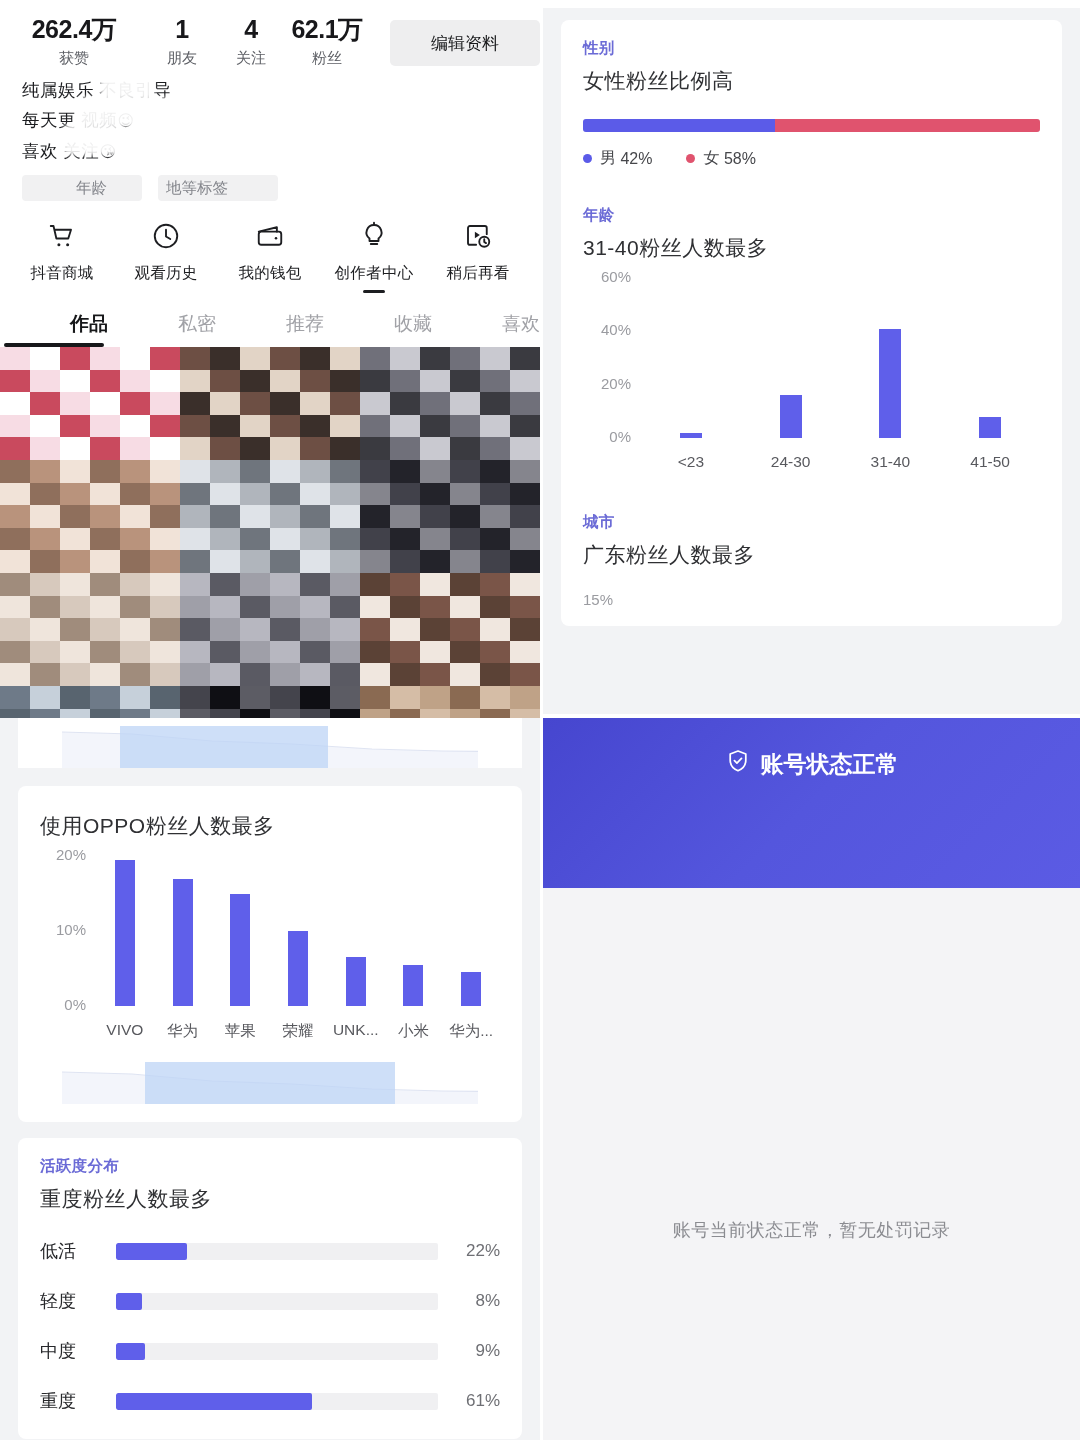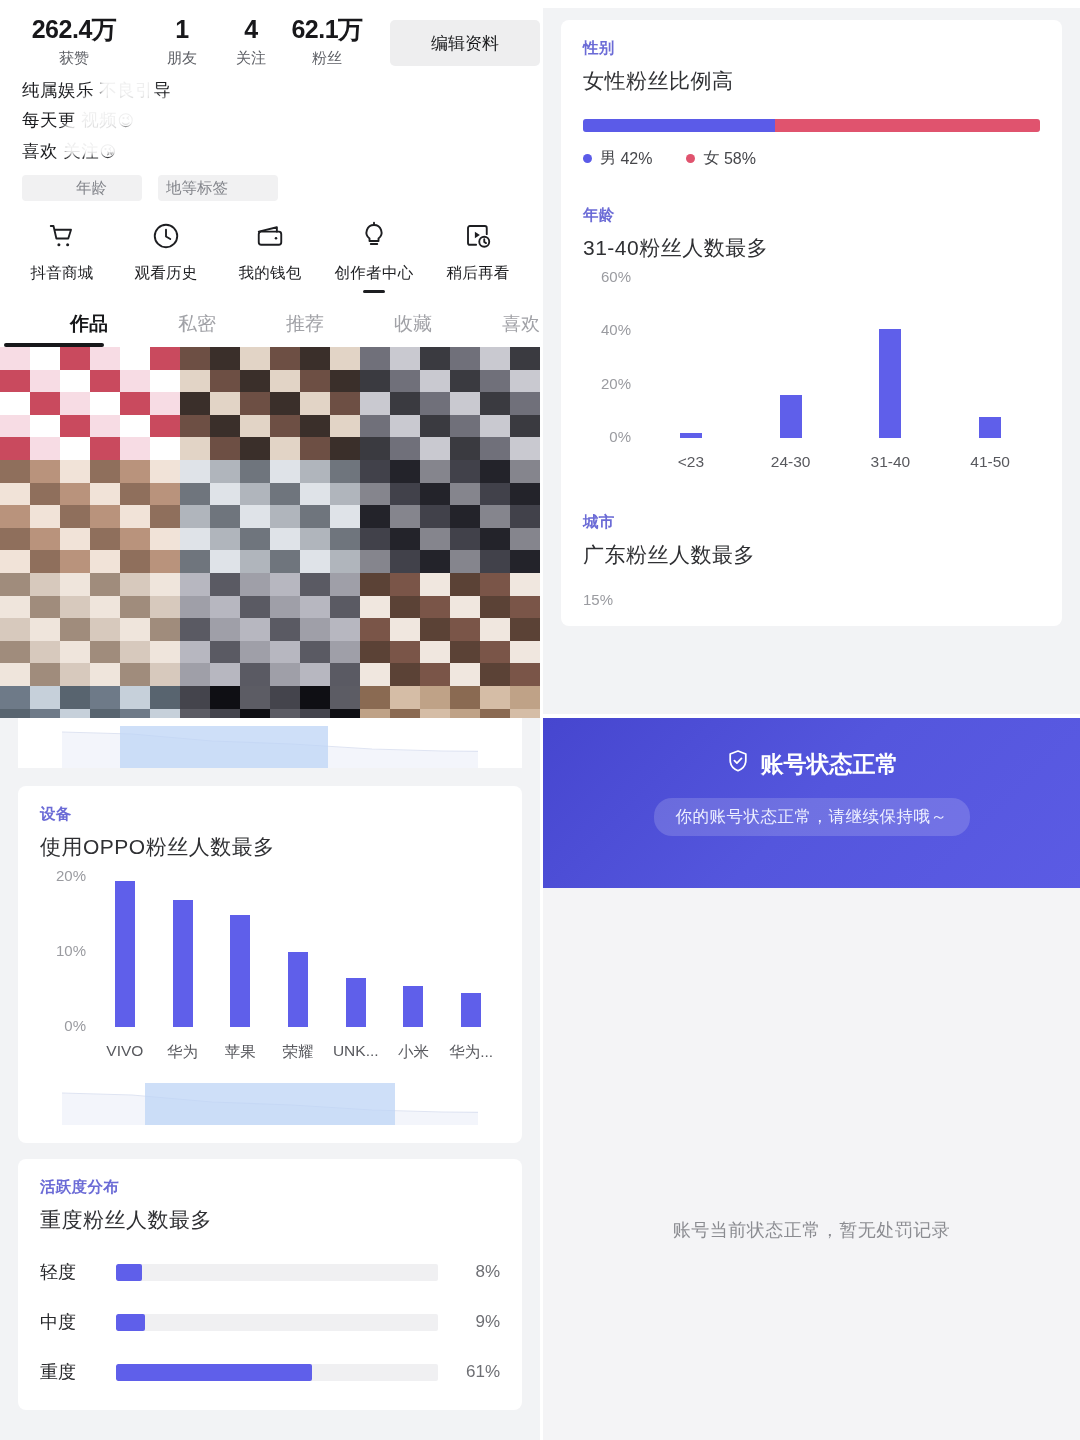--- a/index.html
+++ b/index.html
@@ -665,21 +665,20 @@
     <div class="dz" id="dz-top">
         <svg width="460" height="42" viewBox="0 0 460 42" preserveAspectRatio="none">
           <path d="M0 6 L70 8 L150 15 L230 18 L310 23 L380 25 L460 26 L460 42 L0 42 Z" fill="#f3f5fb"></path>
           <path d="M0 6 L70 8 L150 15 L230 18 L310 23 L380 25 L460 26" fill="none" stroke="#dfe4f2" stroke-width="1.2"></path>
         </svg>
         <div class="win" style="left: 14%; width: 50%;"></div>
       </div>
   </div>
 
   <div class="card" style="margin-top:18px;padding-bottom:18px;">
-    <div class="sec-label">设备</div>
     <div class="sec-title">使用OPPO粉丝人数最多</div>
     <div class="chart" id="device-chart" style="height:200px;">
         <div class="ylab" style="left: 0px; width: 46px; top: 140px;">0%</div>
         <div class="ylab" style="left: 0px; width: 46px; top: 65px;">10%</div>
         <div class="ylab" style="left: 0px; width: 46px; top: -10px;">20%</div>
         <div class="bars" style="left: 56px; width: calc(100% - 56px); height: 150px; bottom: auto; top: 0px;">
           <div class="bcol" style="position: relative;">
             <div class="bfill" style="height: 146.25px; background: rgb(95, 95, 234); width: 20px;"></div>
             <div class="xlab" style="position: absolute; top: 156px;">VIVO</div>
           </div>
@@ -715,20 +714,27 @@
           <path d="M0 10 L70 12 L150 19 L230 22 L310 27 L380 29 L460 30" fill="none" stroke="#dfe4f2" stroke-width="1.2"></path>
         </svg>
         <div class="win" style="left: 20%; width: 60%;"></div>
       </div>
   </div>
 
   <div class="card" style="margin-top:16px;padding-bottom:26px;">
     <div class="sec-label">活跃度分布</div>
     <div class="sec-title">重度粉丝人数最多</div>
     <div id="activity-rows">
+        <div class="act-row">
+          <div class="act-name">低活</div>
+          <div class="act-track">
+            <div class="act-fill" style="width: 22%;"></div>
+          </div>
+          <div class="act-val">22%</div>
+        </div>
         <div class="act-row">
           <div class="act-name">轻度</div>
           <div class="act-track">
             <div class="act-fill" style="width: 8%;"></div>
           </div>
           <div class="act-val">8%</div>
         </div>
         <div class="act-row">
           <div class="act-name">中度</div>
           <div class="act-track">
@@ -751,16 +757,15 @@
   <div class="acct-banner">
     <div class="acct-title">
       <span>
         <svg width="26" height="26" viewBox="0 0 24 24" fill="none" stroke="#ffffff" stroke-width="1.6" stroke-linecap="round" stroke-linejoin="round">
           <path d="M12 2.8 4.8 5.6v5.6c0 4.6 3 8.1 7.2 9.8 4.2-1.7 7.2-5.2 7.2-9.8V5.6z"></path>
           <path d="M8.7 11.6l2.3 2.3 4.2-4.3"></path>
         </svg>
       </span>
       <span>账号状态正常</span>
     </div>
-    <div class="acct-pill">你的账号状态正常，请继续保持哦～</div>
   </div>
   <div class="acct-empty">账号当前状态正常，暂无处罚记录</div>
 </div>
 
 </body></html>

